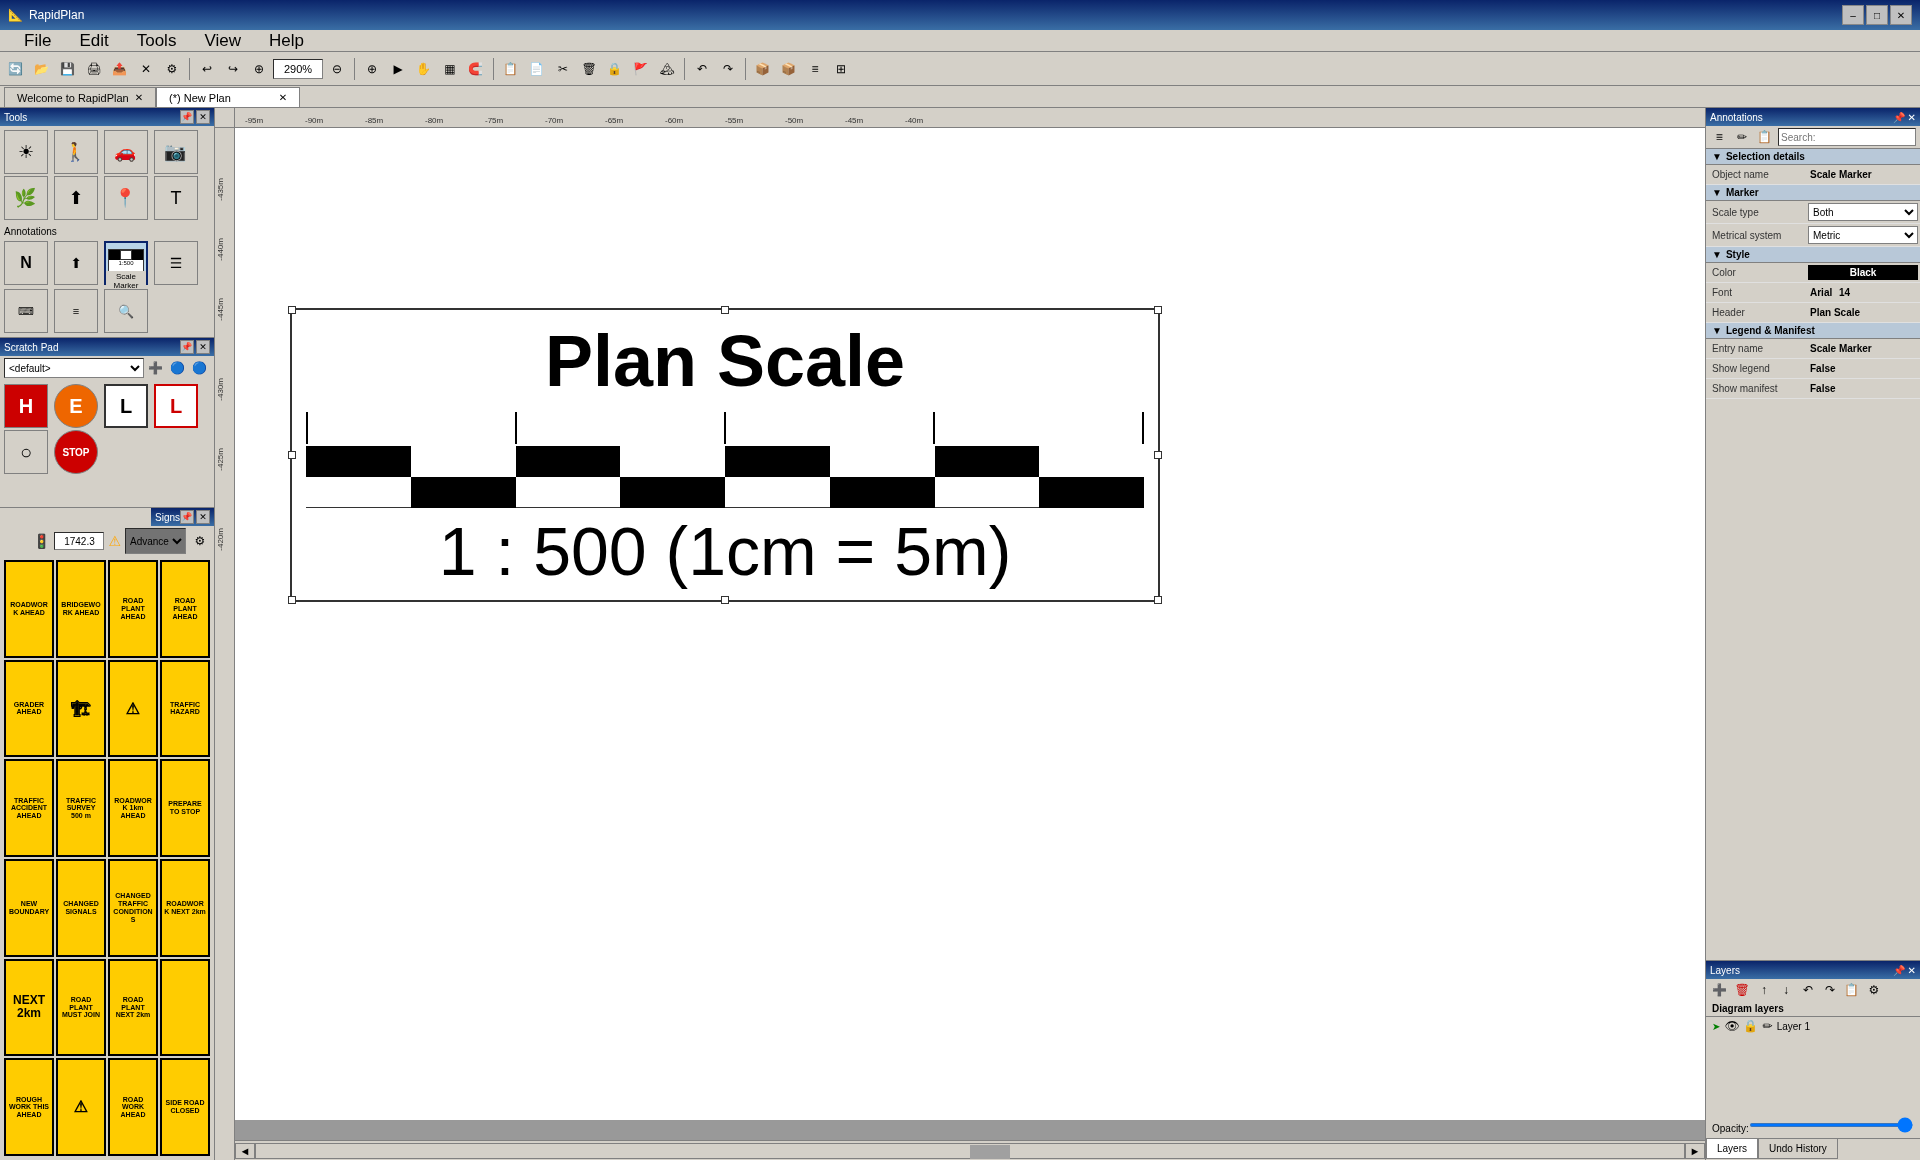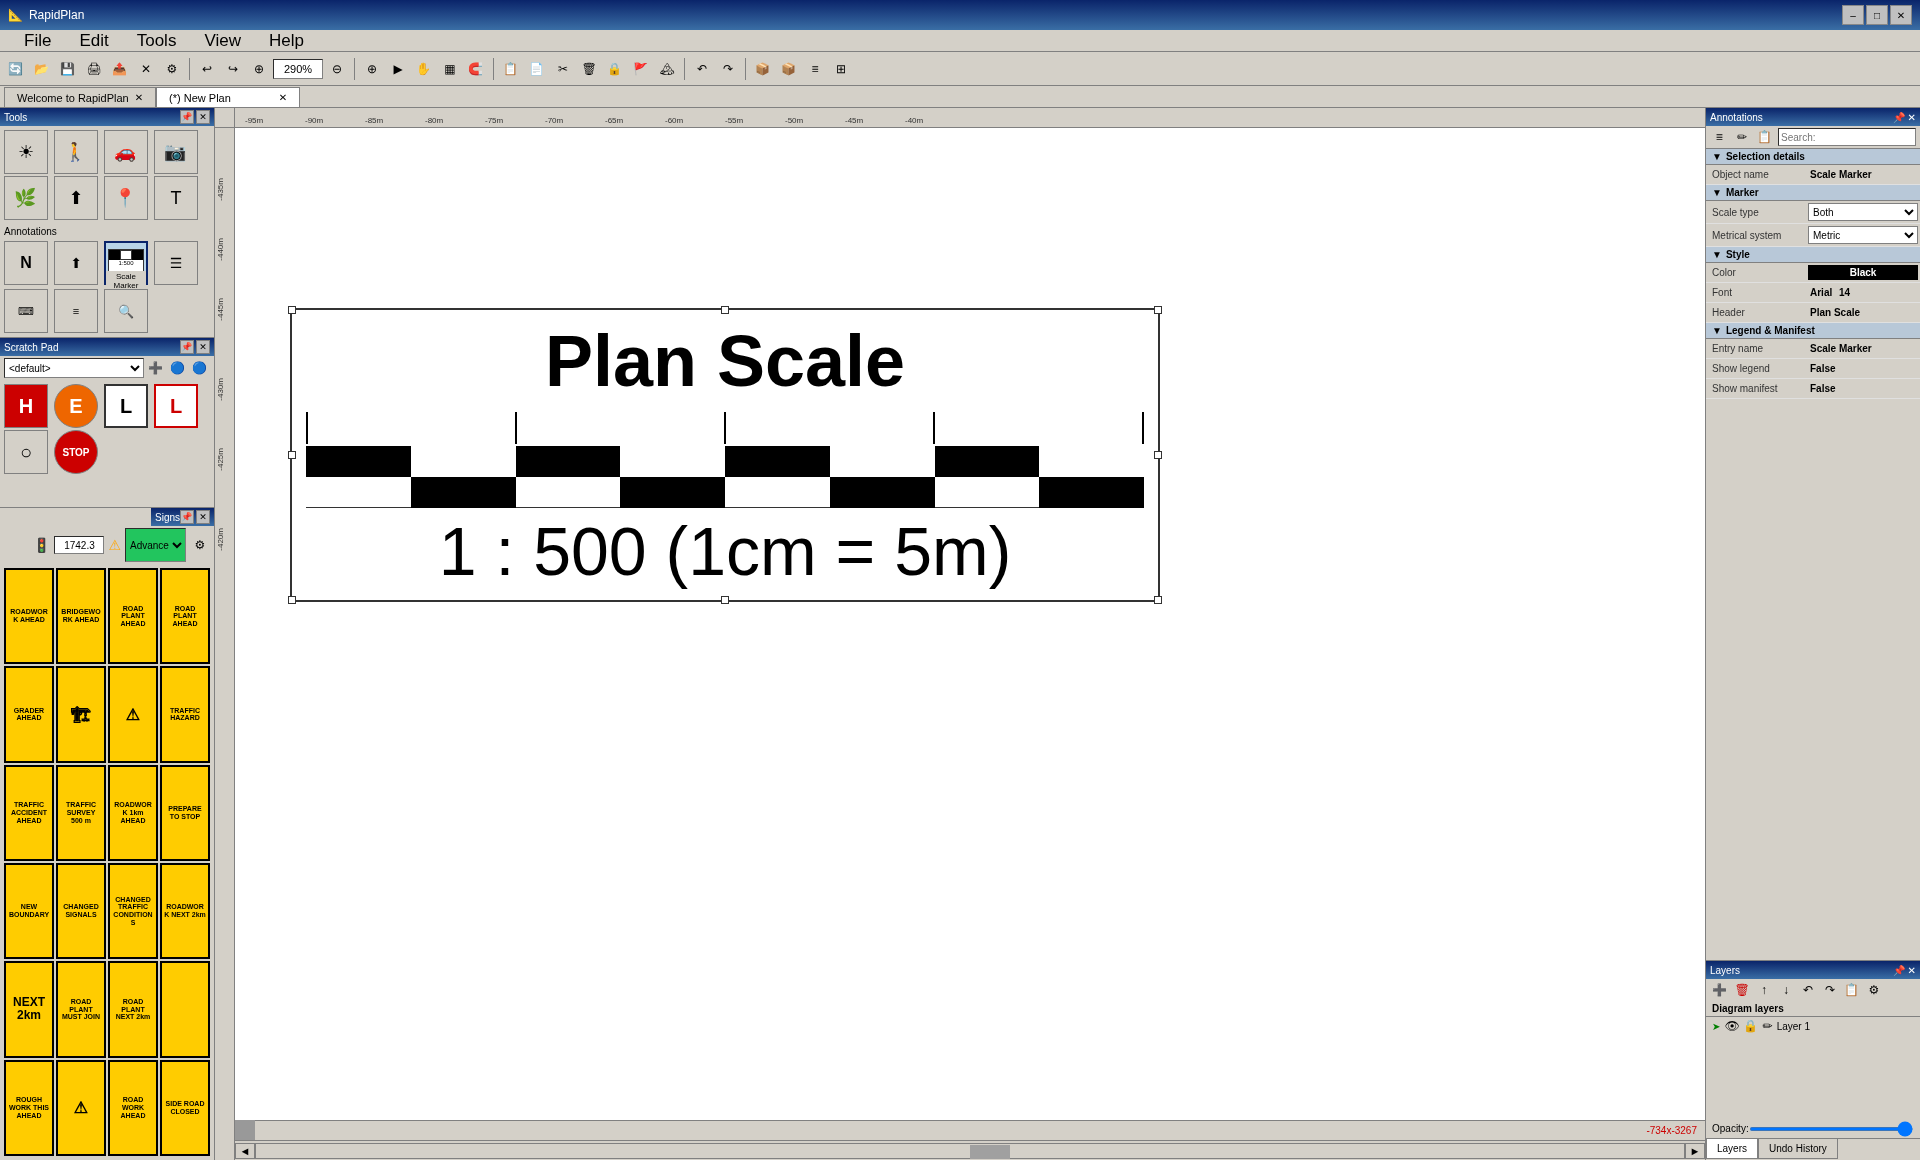--- a/index.html
+++ b/index.html
@@ -208,23 +208,23 @@
       background: #d4d0c8;
     }
     .signs-input {
       width: 50px; height: 18px;
       border: 1px inset #808080;
       background: white;
       font-size: 10px;
       text-align: center;
     }
     .signs-select {
-      flex: 1; height: 34px;
-      font-size: 10px;
-      background: #22c55e;
+      flex: 1; height: 26px;
+      font-size: 10px;
+      background: #737373;
       border: 1px inset #808080;
     }
     .signs-grid {
       display: grid;
       grid-template-columns: repeat(4, 1fr);
       gap: 2px;
       padding: 4px;
       overflow-y: auto;
       flex: 1;
     }
@@ -501,21 +501,20 @@
       cursor: pointer;
       font-size: 10px;
       display: flex;
       align-items: center;
     }
     .bottom-tab.active { background: white; }
 
     
     .opacity-row {
       display: flex;
-      align-items: center;
       padding: 4px 6px;
       gap: 0;
       font-size: 10px;
     }
     .opacity-slider {
       flex: 1;
       height: 4px;
       background: #d4d0c8;
       border: 1px inset #808080;
     }
@@ -824,23 +823,20 @@
                   <div style="height:31px;background:white;"></div>
                   <div style="height:31px;background:#000;"></div>
                 </div>
               </div>
             </div>
 
             <div class="scale-ratio">1 : 500 (1cm = 5m)</div>
           </div>
         </div>
 
-        <div id="status-bar">
-          <span>-734x-3267</span>
-        </div>
       </div>
 
       <div id="canvas-hscroll">
         <div style="width:20px;height:16px;background:#d4d0c8;border:1px solid #808080;cursor:pointer;display:flex;align-items:center;justify-content:center;">◄</div>
         <div style="flex:1;height:16px;background:#d4d0c8;border:1px solid #808080;position:relative;">
           <div style="width:40px;height:14px;background:#a0a0a0;position:absolute;top:1px;left:50%;"></div>
         </div>
         <div style="width:20px;height:16px;background:#d4d0c8;border:1px solid #808080;cursor:pointer;display:flex;align-items:center;justify-content:center;">►</div>
       </div>
     </div>

